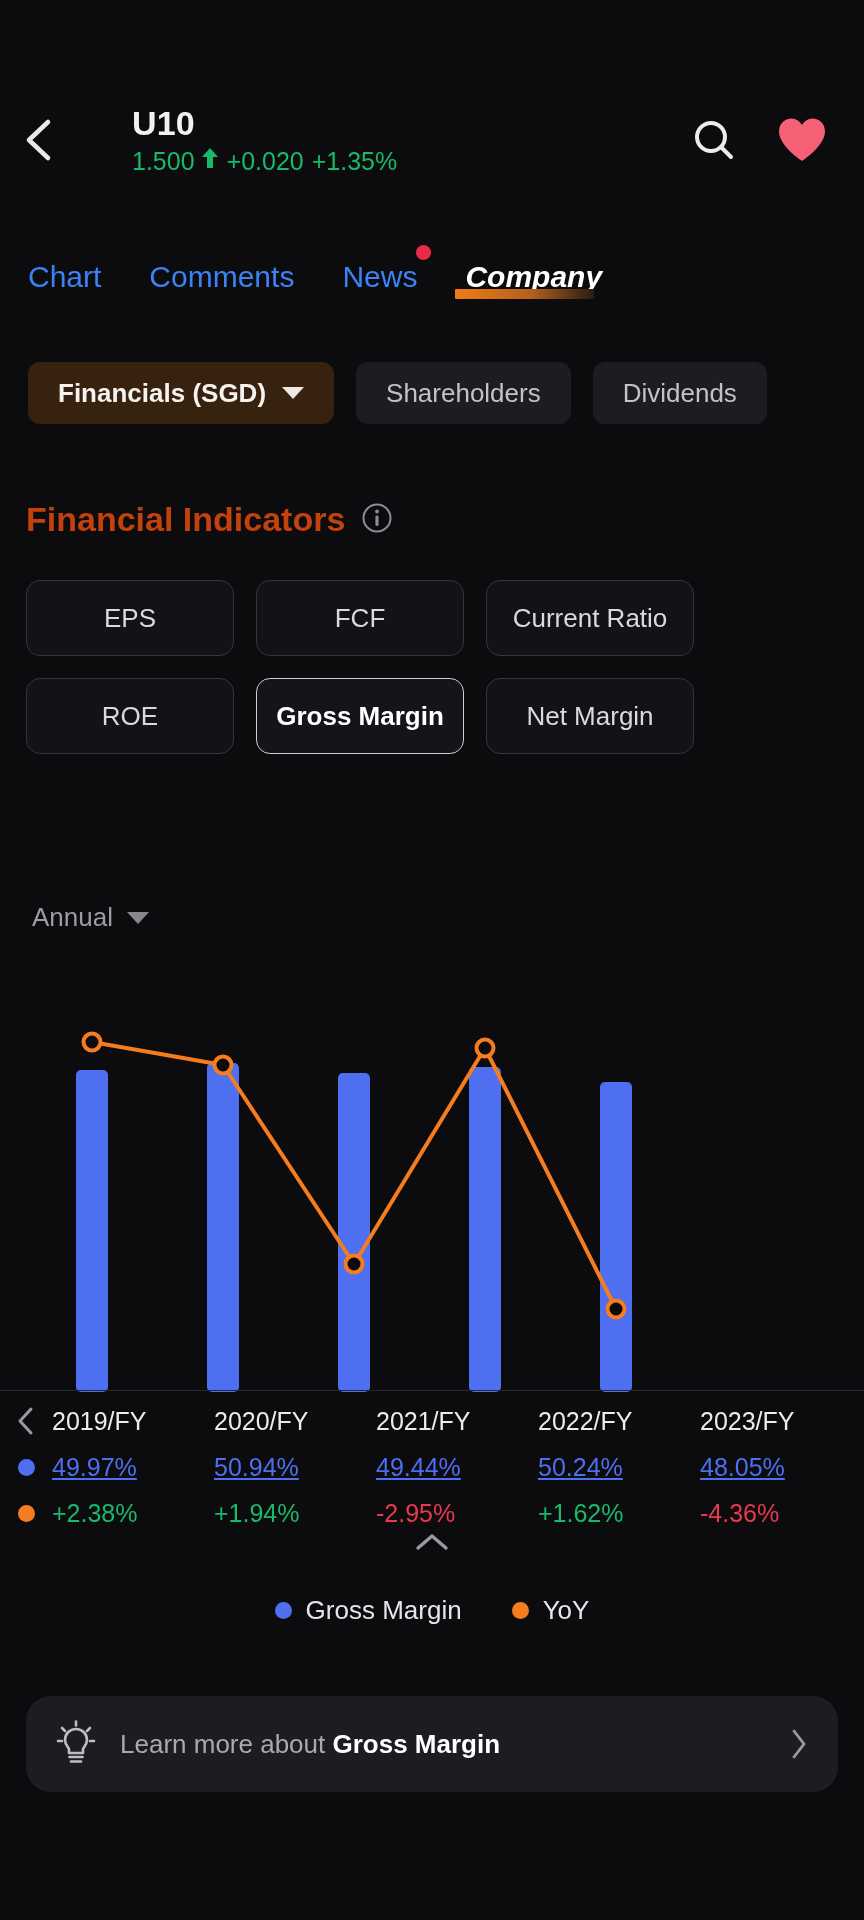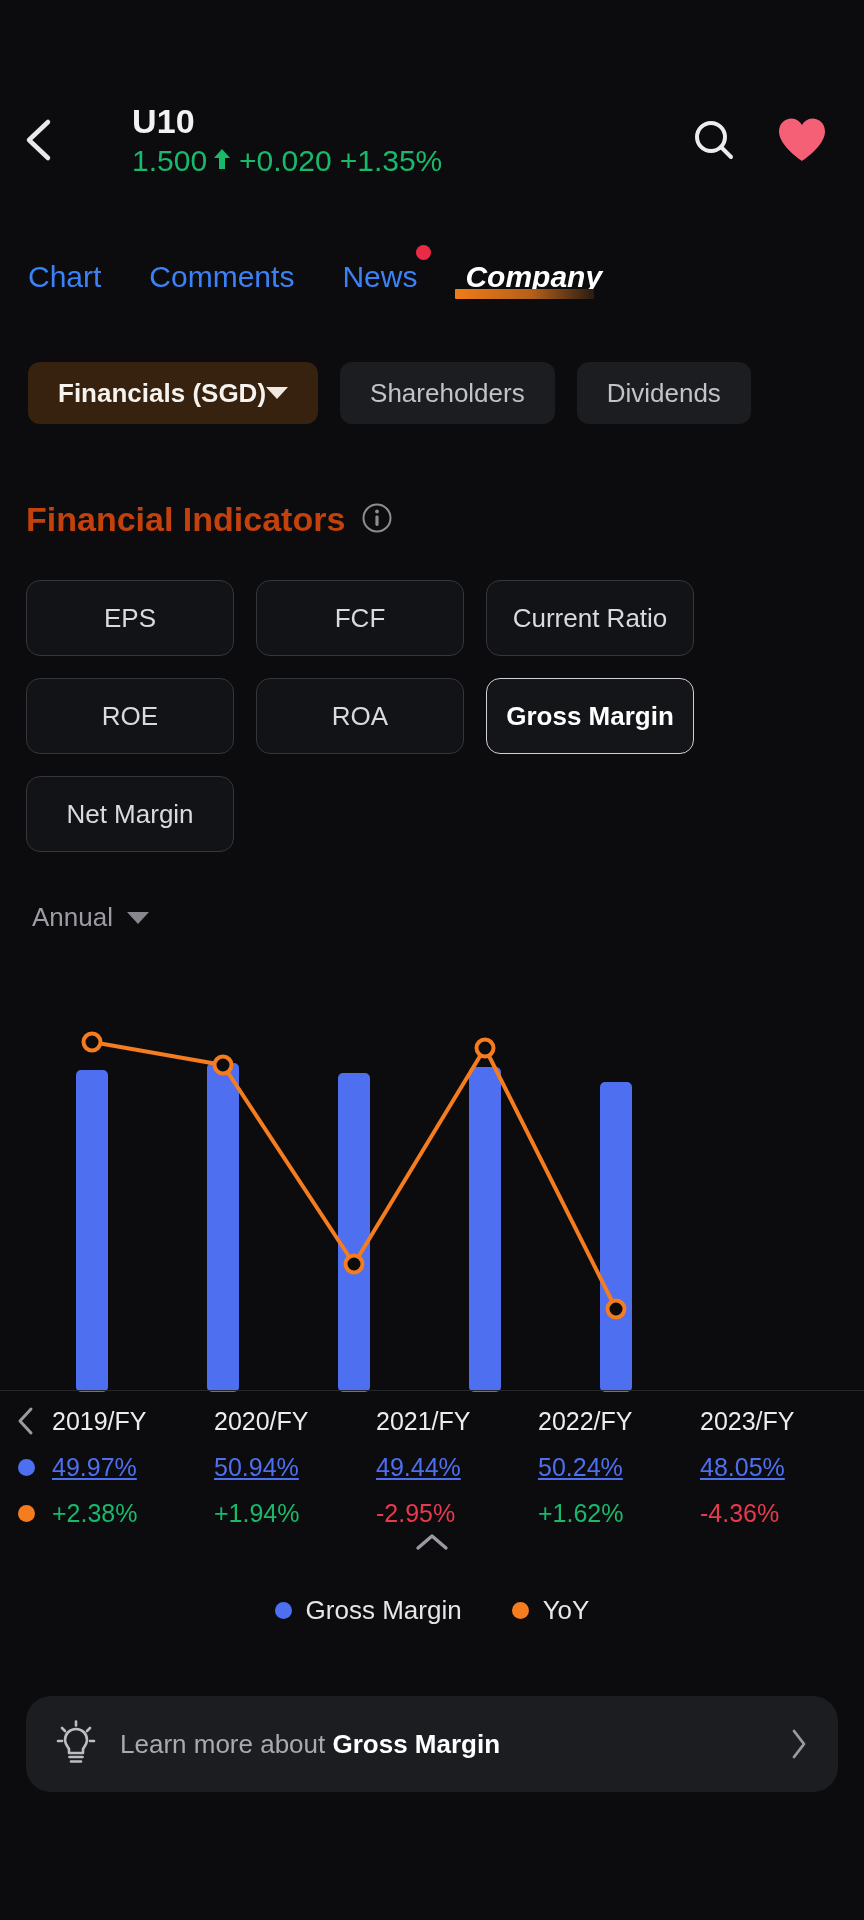--- a/index.html
+++ b/index.html
@@ -17,21 +17,21 @@
     position:absolute; left:0; top:98px; width:864px; height:84px;
     display:flex; align-items:center;
   }
   .back-btn{
     width:78px; height:84px; display:flex; align-items:center; justify-content:center;
     cursor:pointer;
   }
   .back-btn svg{ display:block; }
   .title-block{ flex:1; display:flex; flex-direction:column; justify-content:center; padding-left:54px; }
   .ticker{ font-size:34px; font-weight:bold; color:#f2f2f4; letter-spacing:0.2px; line-height:1.12; }
-  .quote-row{ display:flex; align-items:center; gap:8px; margin-top:4px; color:#18b96b; font-size:30px; }
+  .quote-row{ display:flex; align-items:center; gap:8px; margin-top:4px; color:#18b96b; font-size:25px; }
   .quote-price{ color:#18b96b; }
   .up-arrow{ display:inline-block; margin-left:-2px; }
   .hdr-icons{ display:flex; align-items:center; gap:38px; padding-right:36px; }
   .icon-btn{ cursor:pointer; display:flex; align-items:center; justify-content:center; }
 
   
   .tabs{
     position:absolute; left:0; top:258px; width:864px; height:62px;
     display:flex; align-items:flex-start; padding-left:28px; gap:0;
   }
@@ -49,21 +49,21 @@
   .tab-dot{
     position:absolute; right:10px; top:-13px; width:15px; height:15px; border-radius:50%;
     background:#ea2a46;
   }
 
   
   .pills{
     position:absolute; left:28px; top:362px; display:flex; gap:22px; align-items:center;
   }
   .pill{
-    height:62px; border-radius:12px; display:flex; align-items:center; 
+    height:62px; border-radius:12px; display:flex; align-items:center; gap:16px;
     padding:0 30px; font-size:26px; color:#c2c2c8; background:#1b1d21; cursor:pointer;
     white-space:nowrap;
   }
   .pill.active{ background:#36220f; color:#f6f2ee; font-weight:bold; }
   .caret-down{
     width:0;height:0;border-left:11px solid transparent;border-right:11px solid transparent;
     border-top:12px solid #efe9e2;
   }
 
   
@@ -217,23 +217,20 @@
         <span>EPS</span>
       </div>
     <div class="chip">
         <span>FCF</span>
       </div>
     <div class="chip">
         <span>Current Ratio</span>
       </div>
     <div class="chip">
         <span>ROE</span>
-      </div>
-    <div class="chip">
-        <span>ROA</span>
       </div>
     <div class="chip selected">
         <span>Gross Margin</span>
       </div>
     <div class="chip">
         <span>Net Margin</span>
       </div>
   </div>
 
   <div class="period">

